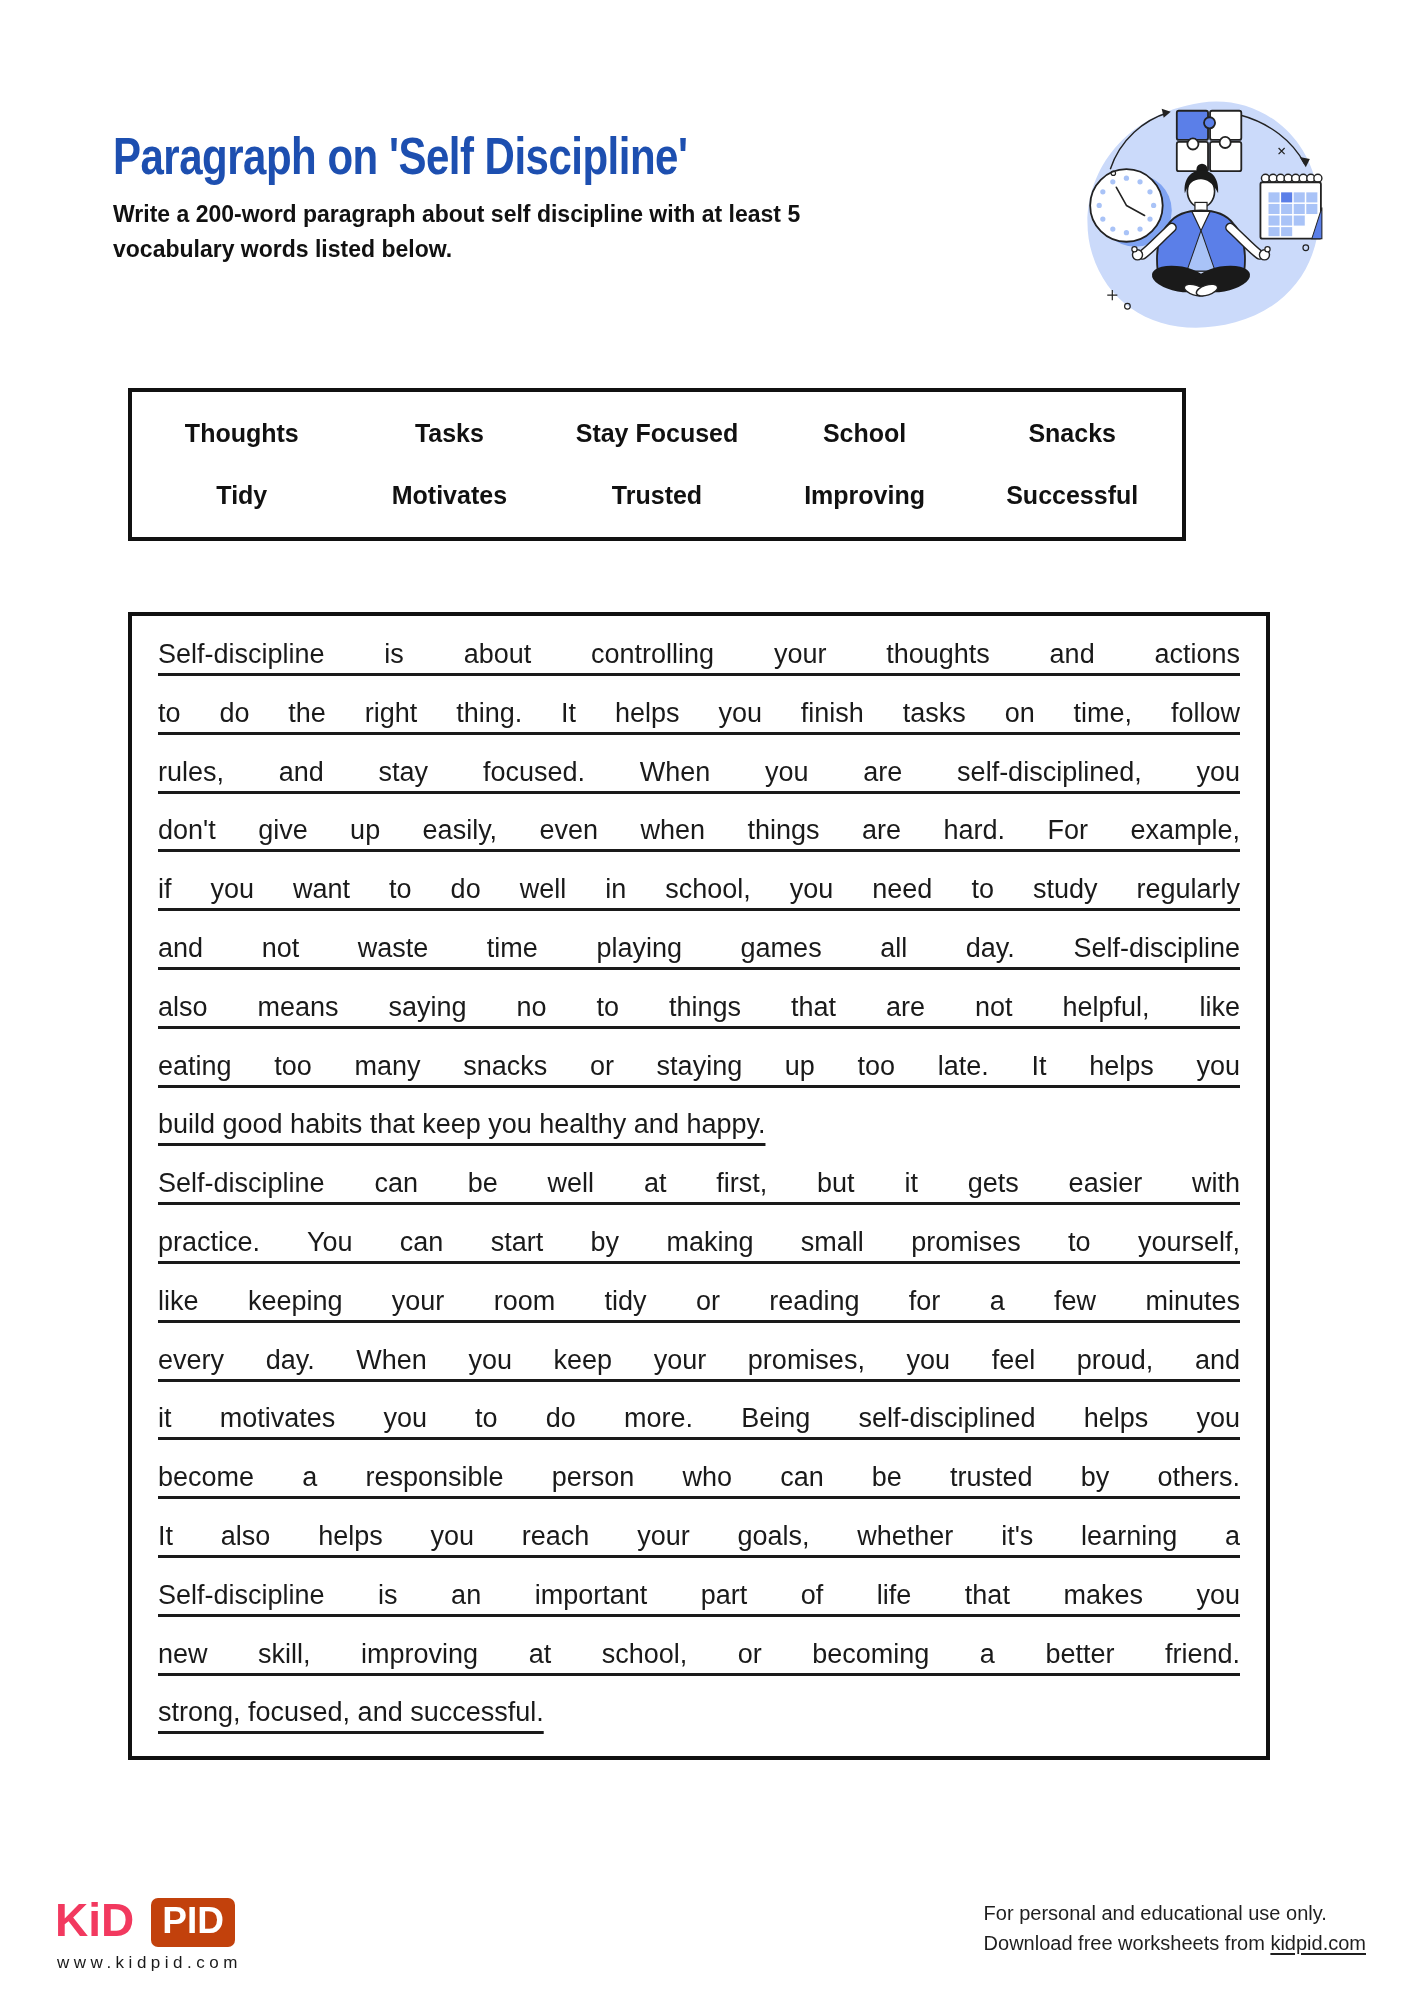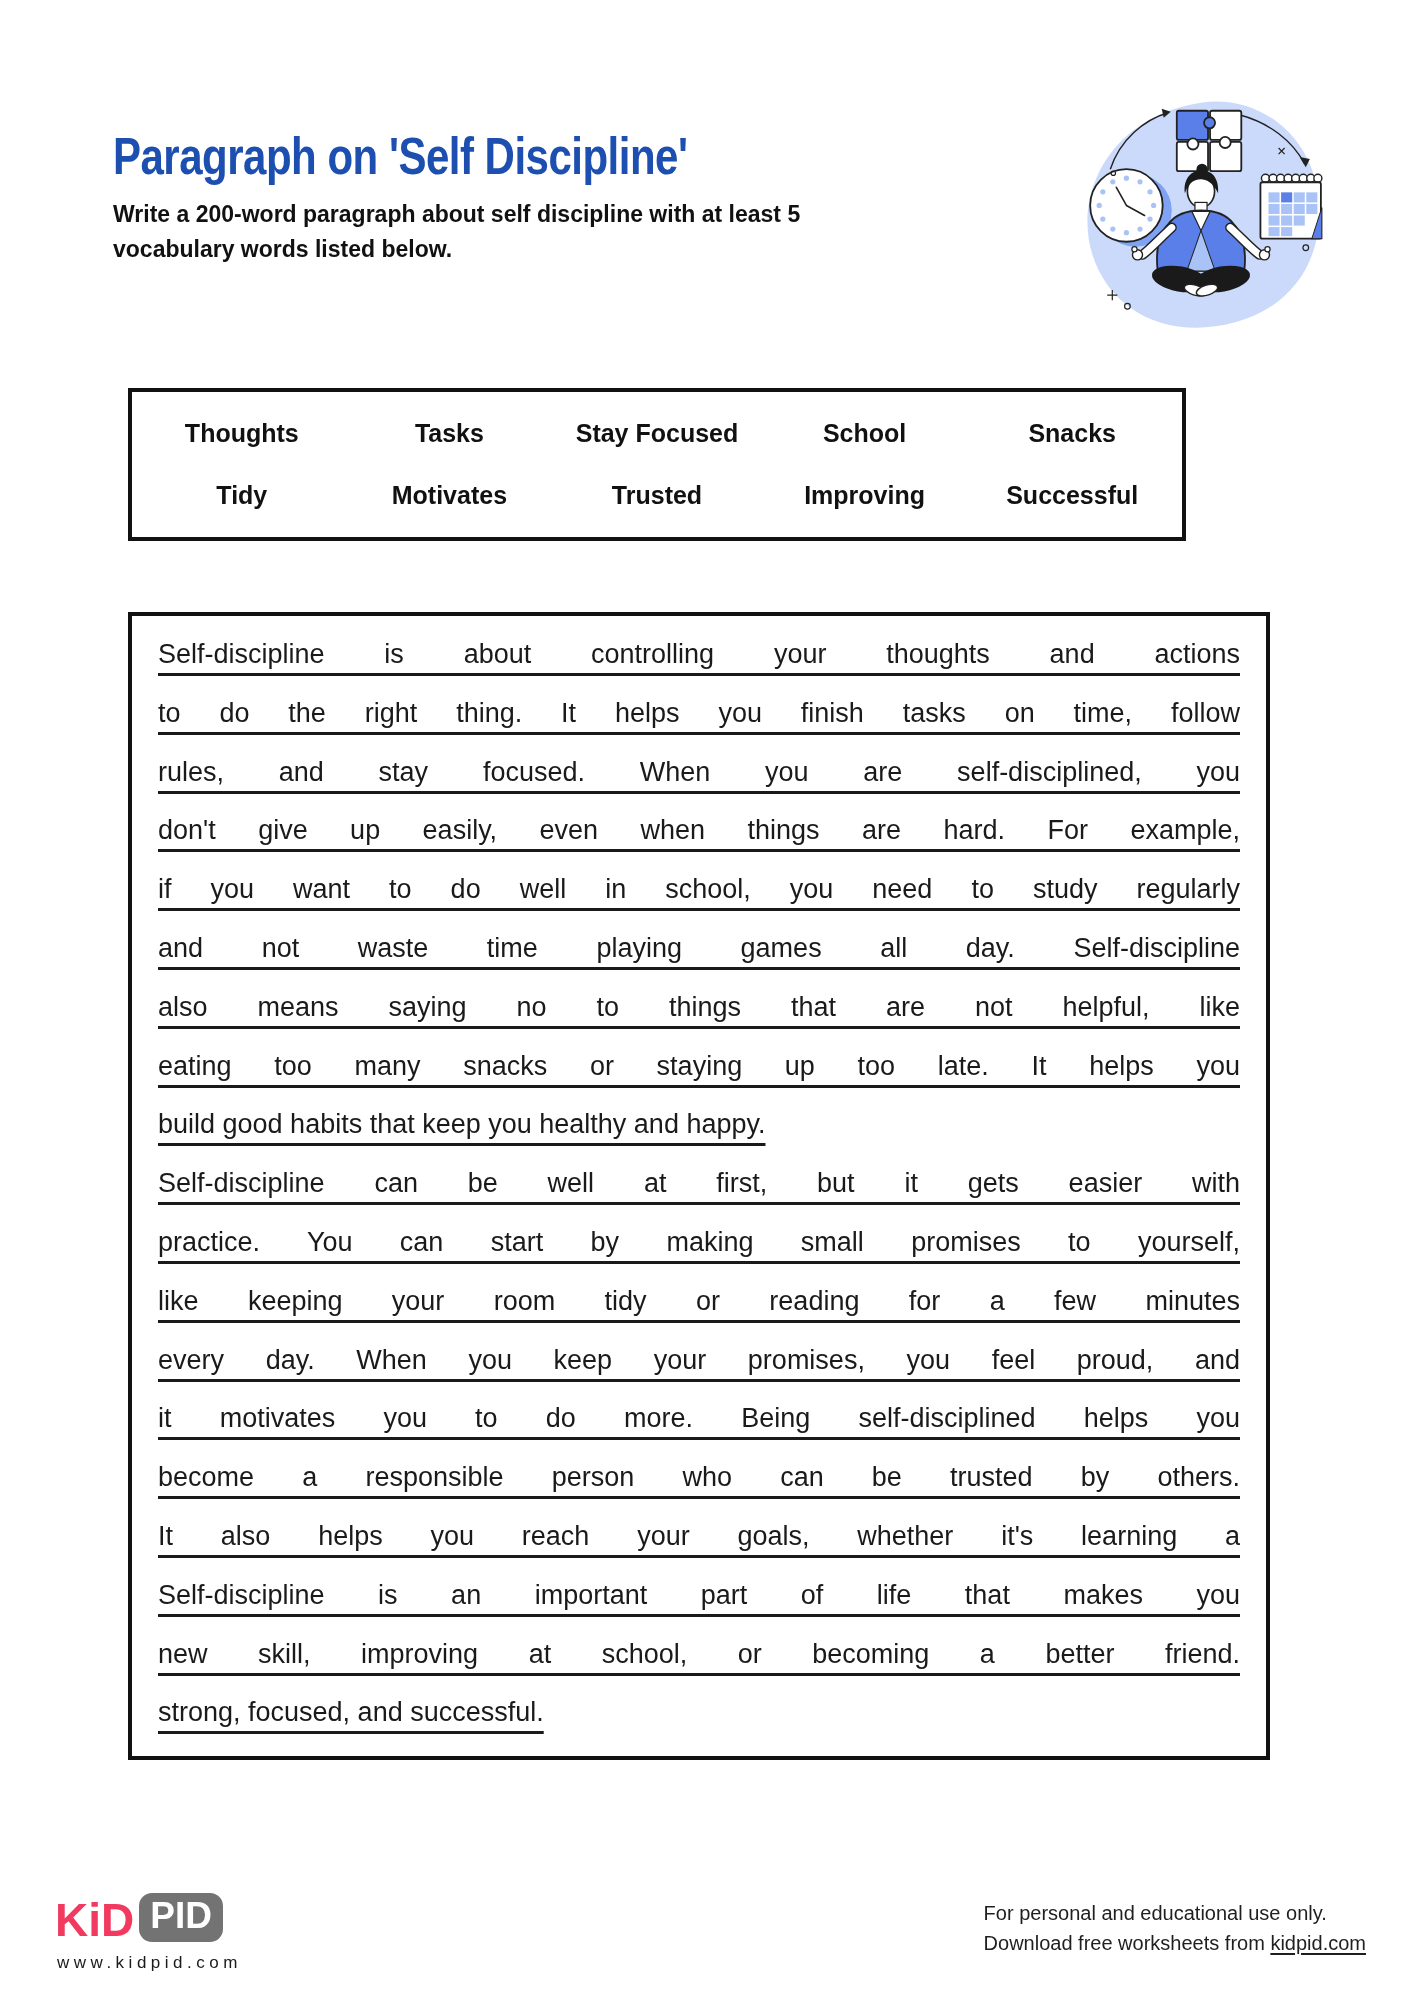--- a/index.html
+++ b/index.html
@@ -42,27 +42,27 @@
   .pline{
     font-size:27px;line-height:58.8px;color:#1a1a1a;font-weight:400;
     text-align:justify;text-align-last:justify;
     text-decoration:underline;text-decoration-thickness:3px;
     text-underline-offset:10px;text-decoration-skip-ink:none;
     white-space:nowrap;overflow:hidden;
   }
   .pline-last{text-align-last:left;}
 
   
-  .logo{position:absolute;left:55px;top:1893px;display:flex;align-items:flex-start;}
+  .logo{position:absolute;left:55px;top:1893px;display:flex;align-items:flex-end;}
   .logo-kid{
     font-size:46px;font-weight:800;color:#f2395f;letter-spacing:0px;
   }
   .logo-pid{
-    margin-left:5px;background:#737373;color:#ffffff;
-    font-size:37px;font-weight:800;padding:2px 11px 5px 11px;border-radius:13px;
+    margin-left:17px;background:#c2410c;color:#ffffff;
+    font-size:37px;font-weight:800;padding:2px 11px 5px 11px;border-radius:7px;
   }
   .logo-site{
     position:absolute;left:57px;top:1953px;
     font-size:17px;letter-spacing:4.5px;color:#1a1a1a;
   }
   .footer-note{
     position:absolute;right:48px;top:1898px;text-align:left;
     font-size:20px;line-height:30px;color:#1f1f1f;
   }
   .site-link{color:#1f1f1f;text-decoration:underline;text-underline-offset:3px;cursor:pointer;}

